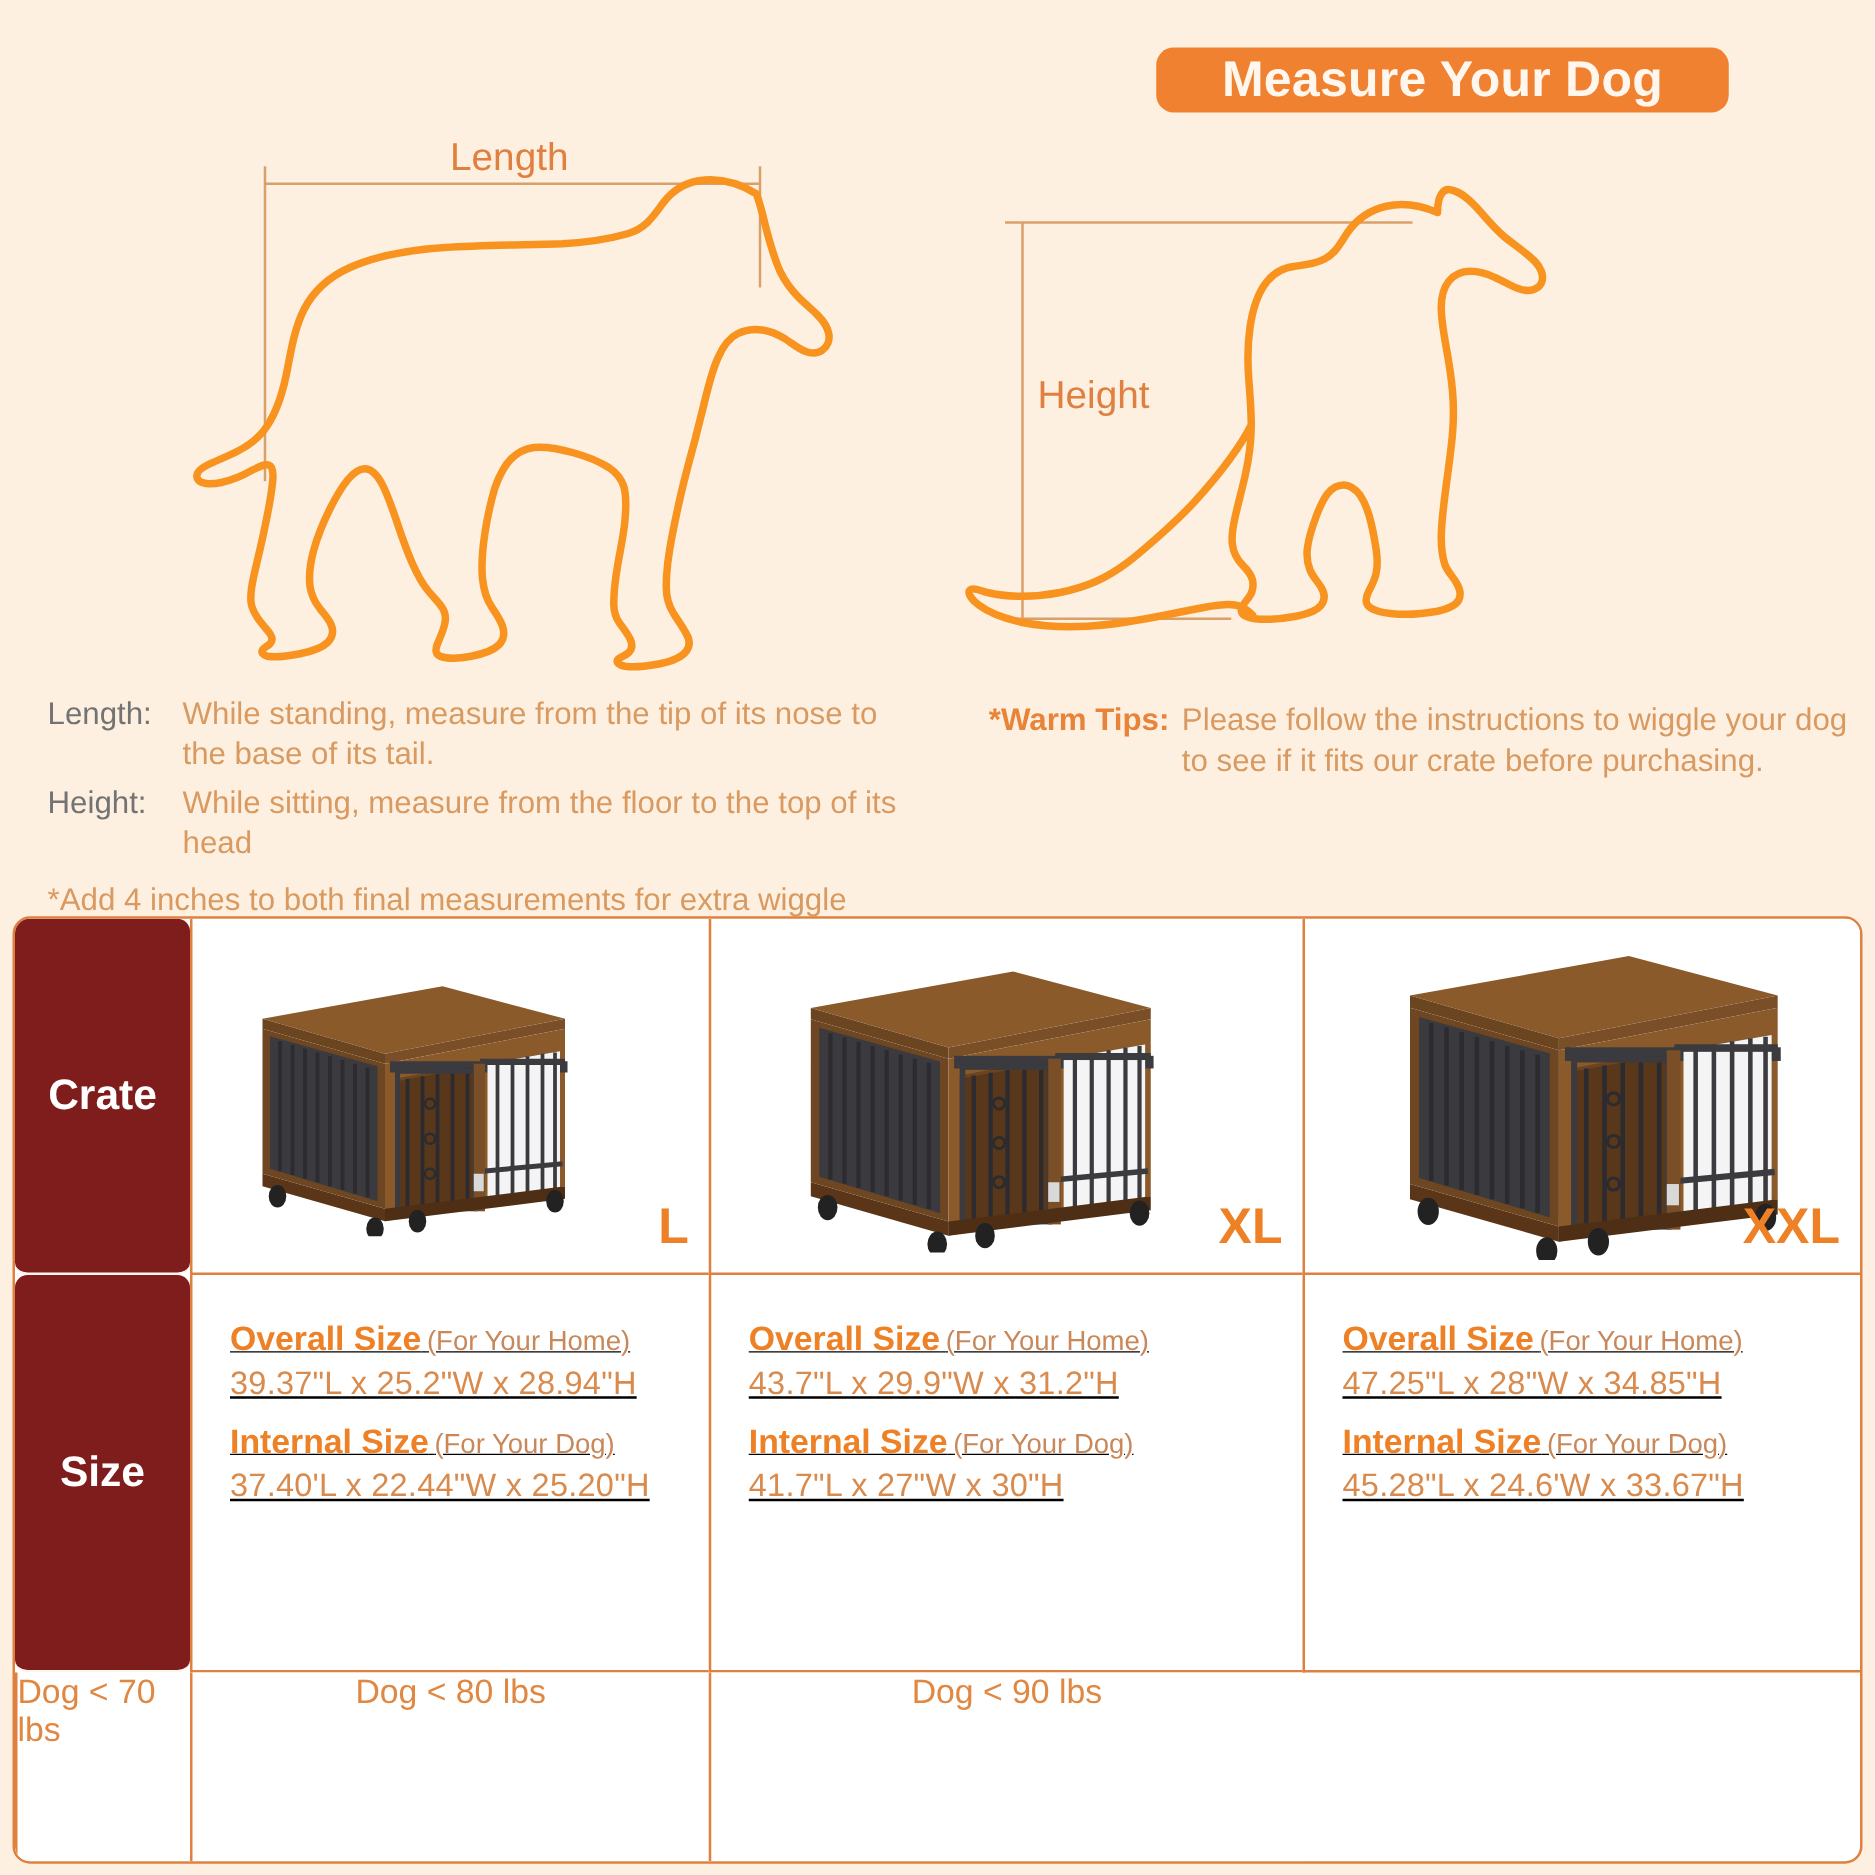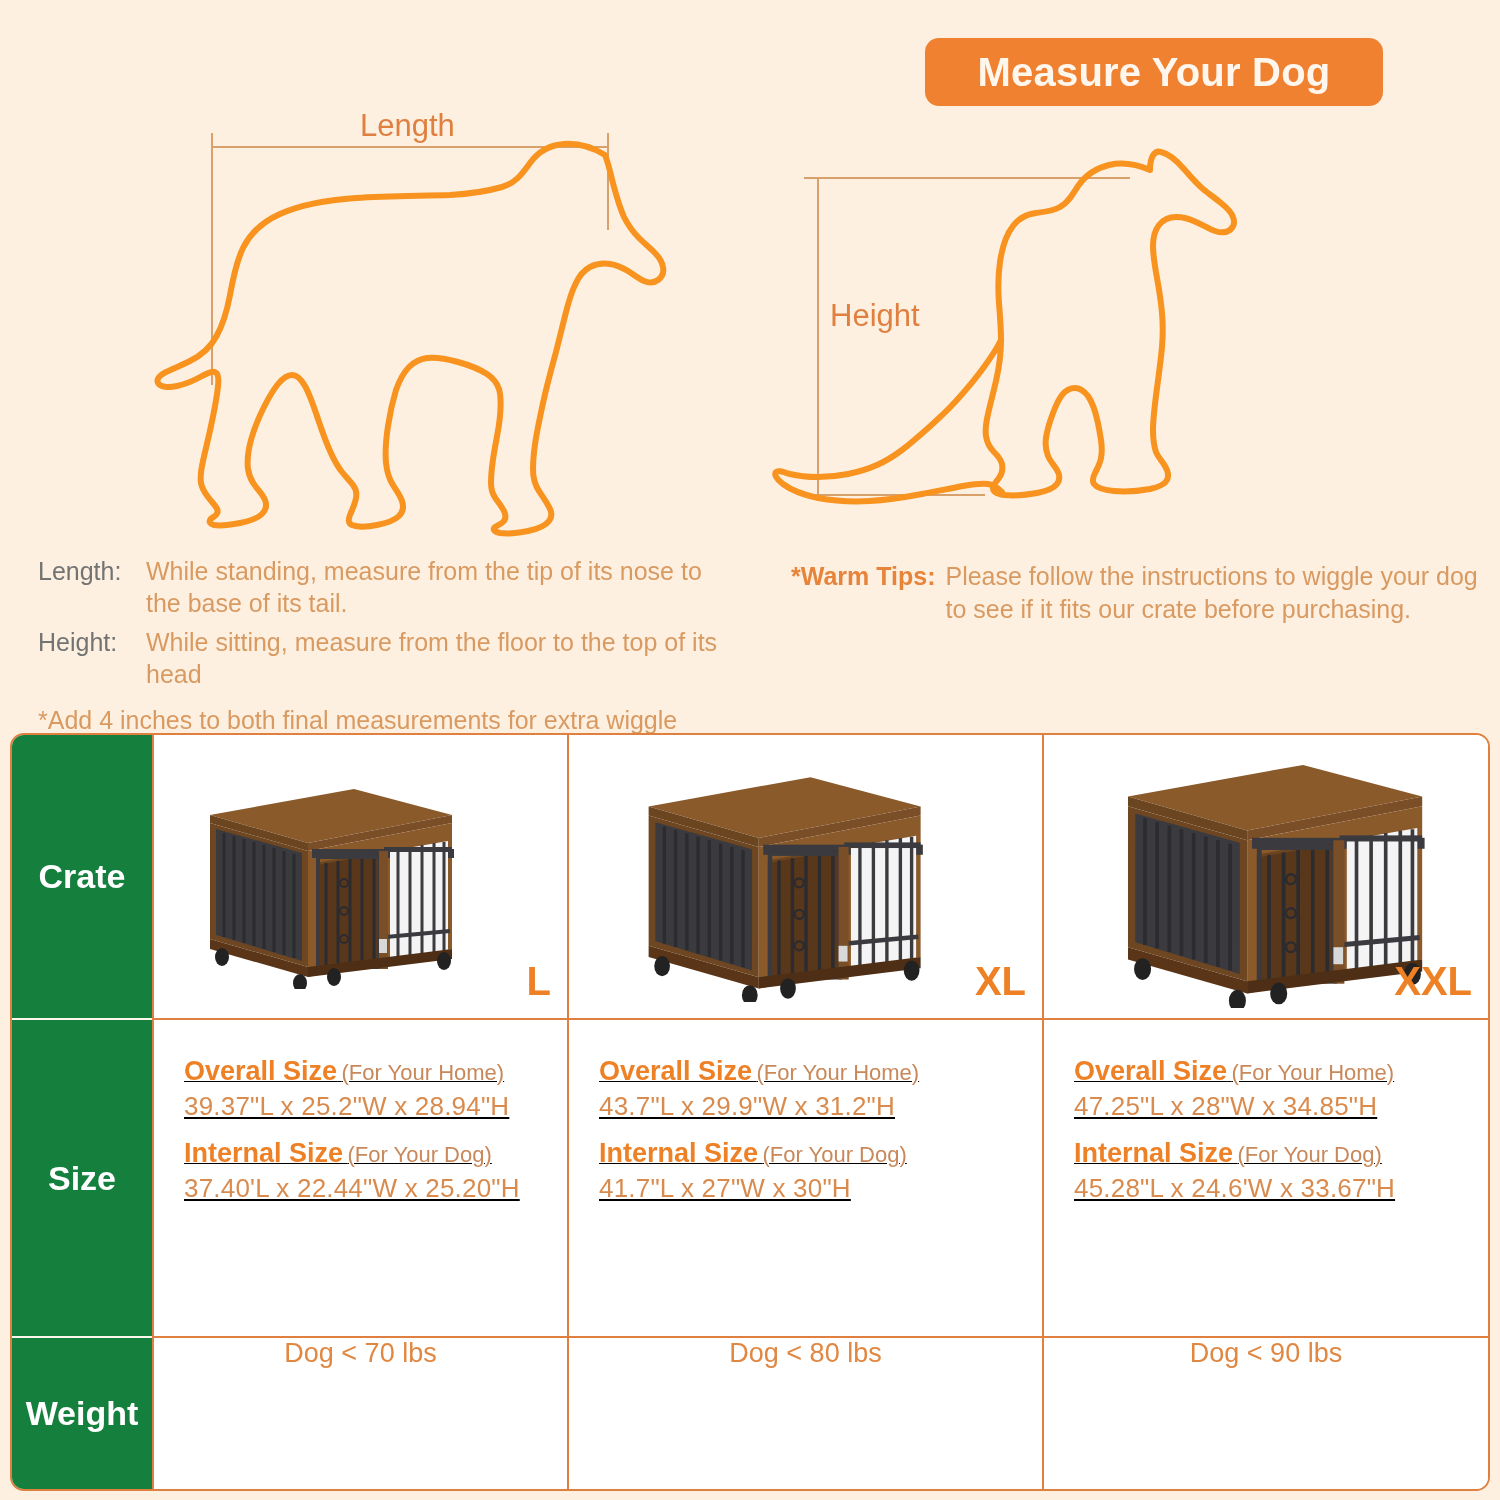--- a/index.html
+++ b/index.html
@@ -6,21 +6,21 @@
   html,body { width:1500px; height:1500px; }
   body {
     background:#FDF0E0;
     font-family:"Liberation Sans", sans-serif;
     position:relative;
     overflow:hidden;
   }
 
   
   #title-banner{
-    position:absolute; left:925px; top:38px; width:458px; height:68px;
+    position:absolute; left:925px; top:38px; width:458px; height:52px;
     background:#F08131; border-radius:14px;
     display:flex; align-items:center; justify-content:center;
   }
   #title-banner .txt{
     color:#FFF7EE; font-size:40px; font-weight:bold; letter-spacing:.2px;
   }
 
   
   .illus{ position:absolute; }
   #illus-length{ left:150px; top:95px; width:520px; height:430px; }
@@ -57,24 +57,25 @@
   
   #size-table{
     position:absolute; left:10px; top:733px; width:1480px; height:758px;
     border:2px solid #E08040; border-radius:14px;
     background:#FFFFFF; overflow:hidden;
     display:grid;
     grid-template-columns:140px 415px 475px 1fr;
     grid-template-rows:285px 318px 1fr;
   }
   .rowhead{
-    background:#15803d; color:#FFFFFF;
+    background:#7f1d1d; color:#FFFFFF;
     display:flex; align-items:center; justify-content:center;
     font-size:34px; font-weight:bold;
     border-bottom:2px solid #FFF7EE;
+    border-radius:10px;
   }
   .rowhead.last{ border-bottom:none; }
   .cell{
     border-left:2px solid #E08040;
     border-bottom:2px solid #E08040;
     position:relative; background:#fff;
   }
   .cell.norow{ border-bottom:none; }
 
   
@@ -525,21 +526,20 @@
       <span class="size-sub">(For Your Home)</span>
     </div>
     <div class="size-val">47.25"L x 28"W x 34.85"H</div>
     <div class="size-line1 pad2">
       <span class="size-hdr">Internal Size</span>
       <span class="size-sub">(For Your Dog)</span>
     </div>
     <div class="size-val">45.28"L x 24.6'W x 33.67"H</div>
   </div>
 
-  <div class="rowhead last">Weight</div>
 
   <div class="cell norow weight-cell">
     <span class="weight-txt">Dog &lt; 70 lbs</span>
   </div>
   <div class="cell norow weight-cell">
     <span class="weight-txt">Dog &lt; 80 lbs</span>
   </div>
   <div class="cell norow weight-cell">
     <span class="weight-txt">Dog &lt; 90 lbs</span>
   </div>

